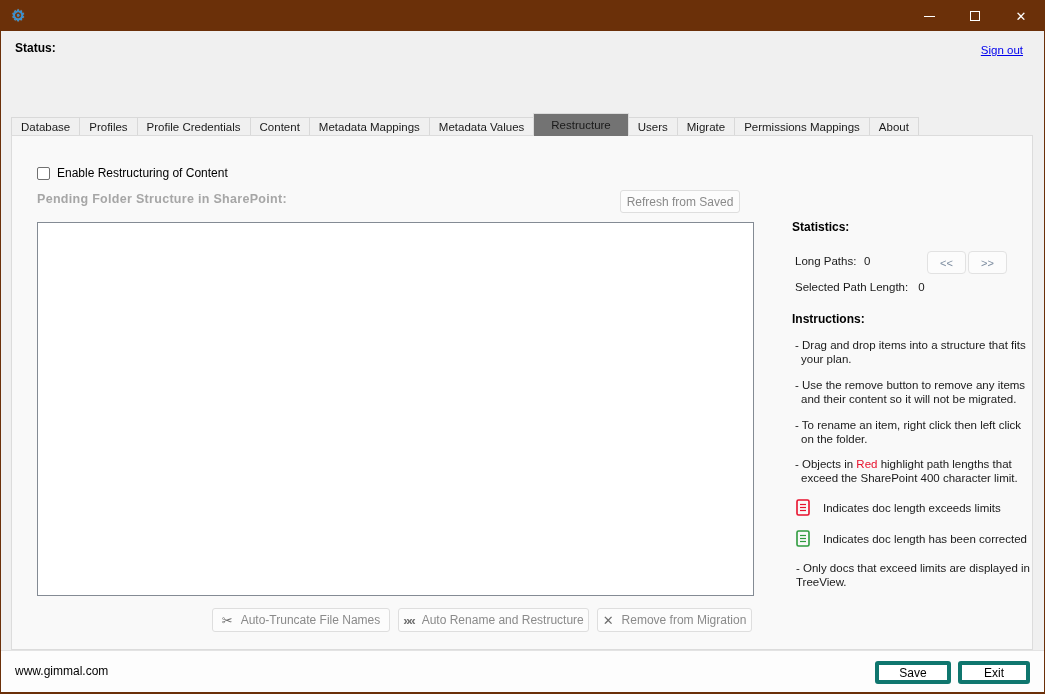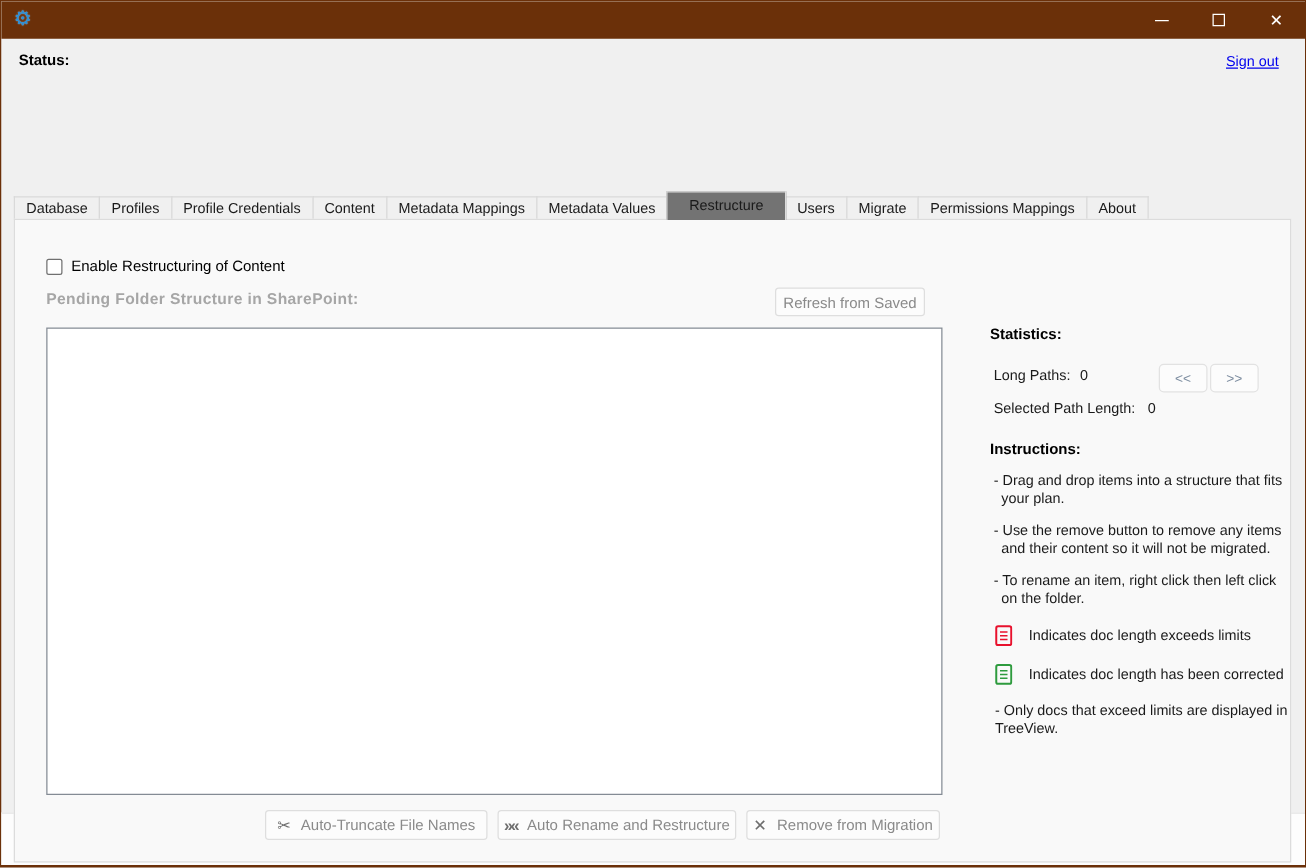--- a/index.html
+++ b/index.html
@@ -18,21 +18,21 @@
   .titlebar .title { font-size:12.5px; color:#fff; letter-spacing:.2px; }
   .win-controls { margin-left:auto; display:flex; height:100%; }
   .win-btn { width:46px; height:100%; display:flex; align-items:center; justify-content:center; cursor:pointer; }
   .glyph-min { width:11px; border-bottom:1.4px solid #fff; display:block; }
   .glyph-max { width:10px; height:10px; border:1.4px solid #fff; display:block; }
   .glyph-close { color:#fff; font-size:13px; line-height:1; }
   
   .status-label { position:absolute; left:14px; top:40px; font-size:12px; font-weight:bold; color:#000; }
   .signout { position:absolute; right:21px; top:43px; font-size:11.5px; color:#0000ee; text-decoration:underline; cursor:pointer; }
   
-  .tabcontrol { position:absolute; left:10px; top:112px; width:1022px; height:537px;margin-top:40px; }
+  .tabcontrol { position:absolute; left:10px; top:112px; width:1022px; height:537px; }
   .tabstrip { position:absolute; left:0; top:2px; height:21px; display:flex; align-items:flex-end; }
   .tab {
     height:19px; padding:0 9px; display:flex; align-items:center; font-size:11.5px; color:#1a1a1a;
     background:#f0f0f0; border:1px solid #d9d9d9; border-bottom:none; margin-right:-1px; cursor:pointer;
     position:relative;
   }
   .tab.active {
     height:23px; background:#737373; border:1px solid #dcdcdc; border-bottom:none; z-index:3;
     padding:0 17px;
   }
@@ -86,21 +86,21 @@
   .legend { display:flex; align-items:center; margin-top:14px; padding-left:4px; }
   .legend .doc { margin-right:13px; flex:none; display:block; }
   .legend .txt { font-size:11.5px; color:#1a1a1a; }
   .instr-footer { margin-top:15px; font-size:11.5px; color:#1a1a1a; line-height:13.5px; padding-left:4px; width:242px; }
   
   .footer {
     position:absolute; left:0; right:0; bottom:0; height:42px; background:#fdfdfd;
     border-top:1px solid #e3e3e3;
   }
   .footer .url { position:absolute; left:14px; top:13px; font-size:12px; color:#000; }
-  .btn.enabled { background:#fff; border:6px solid #0f766e; color:#000; }
+  .btn.enabled { background:#fff; border:4px solid #0f766e; color:#000; }
   .btn-save { position:absolute; right:93px; top:10px; width:76px; height:23px; }
   .btn-exit { position:absolute; right:14px; top:10px; width:72px; height:23px; }
 </style>
 </head>
 <body>
 
 <div class="window">
 
   <div class="titlebar">
     <span class="gear">⚙</span>
@@ -175,20 +175,21 @@
 
         <div class="stats-row2">
           <span>Selected Path Length:</span><span class="sp-value">0</span>
         </div>
 
         <div class="instr-title">Instructions:</div>
 
         <div class="instr-item">- Drag and drop items into a structure that fits your plan.</div>
         <div class="instr-item">- Use the remove button to remove any items and their content so it will not be migrated.</div>
         <div class="instr-item">- To rename an item, right click then left click on the folder.</div>
+        <div class="instr-item tight"><span>- Objects in </span><span class="red-word">Red</span><span> highlight path lengths that exceed the SharePoint 400 character limit.</span></div>
 
         <div class="legend">
           <svg class="doc" width="14" height="17" viewBox="0 0 14 17">
             <rect x="1" y="1" width="12" height="15" rx="1.5" fill="none" stroke="#e8112d" stroke-width="1.6"></rect>
             <line x1="4" y1="5.5" x2="10" y2="5.5" stroke="#e8112d" stroke-width="1.2"></line>
             <line x1="4" y1="8.5" x2="10" y2="8.5" stroke="#e8112d" stroke-width="1.2"></line>
             <line x1="4" y1="11.5" x2="10" y2="11.5" stroke="#e8112d" stroke-width="1.2"></line>
           </svg>
           <span class="txt">Indicates doc length exceeds limits</span>
         </div>

